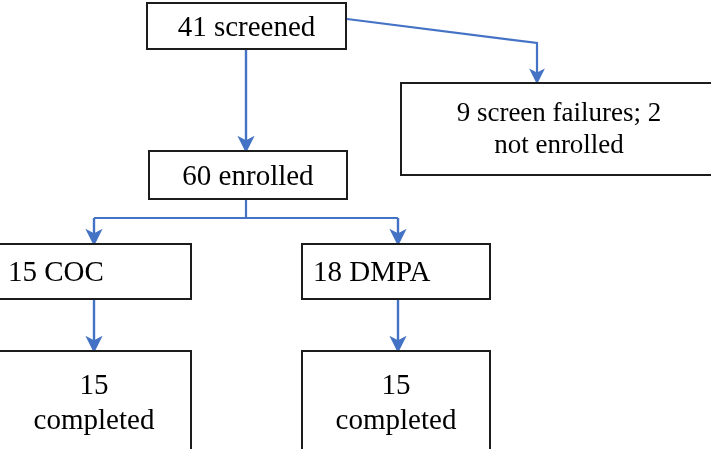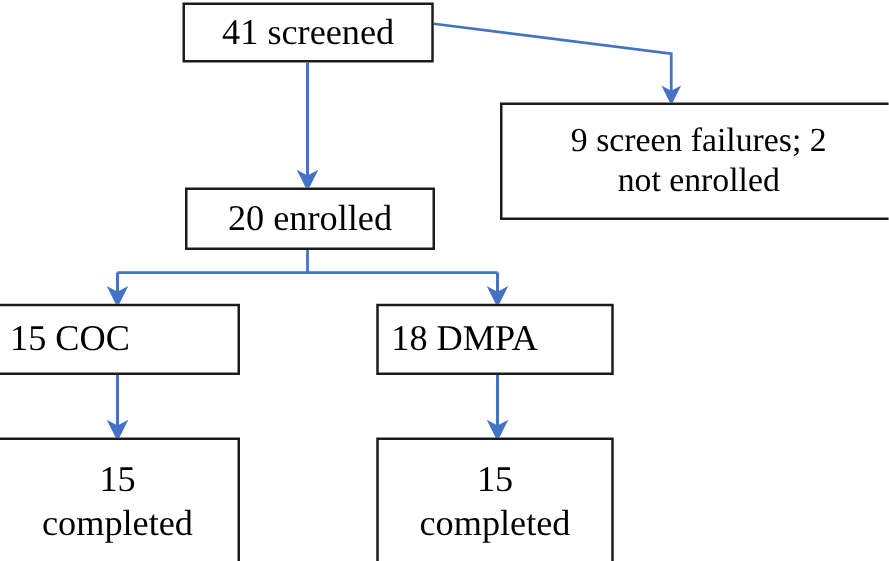--- a/index.html
+++ b/index.html
@@ -89,21 +89,21 @@
   <div class="node" id="node-screened">
     <span class="label">41 screened</span>
   </div>
 
   <div class="node" id="node-failures">
     <span class="label">9 screen failures; 2
 not enrolled</span>
   </div>
 
   <div class="node" id="node-enrolled">
-    <span class="label">20 enrolled</span>
+    <span class="label">60 enrolled</span>
   </div>
 
   <div class="node align-left" id="node-coc">
     <span class="label">15 COC</span>
   </div>
 
   <div class="node align-left" id="node-dmpa">
     <span class="label">18 DMPA</span>
   </div>
 

